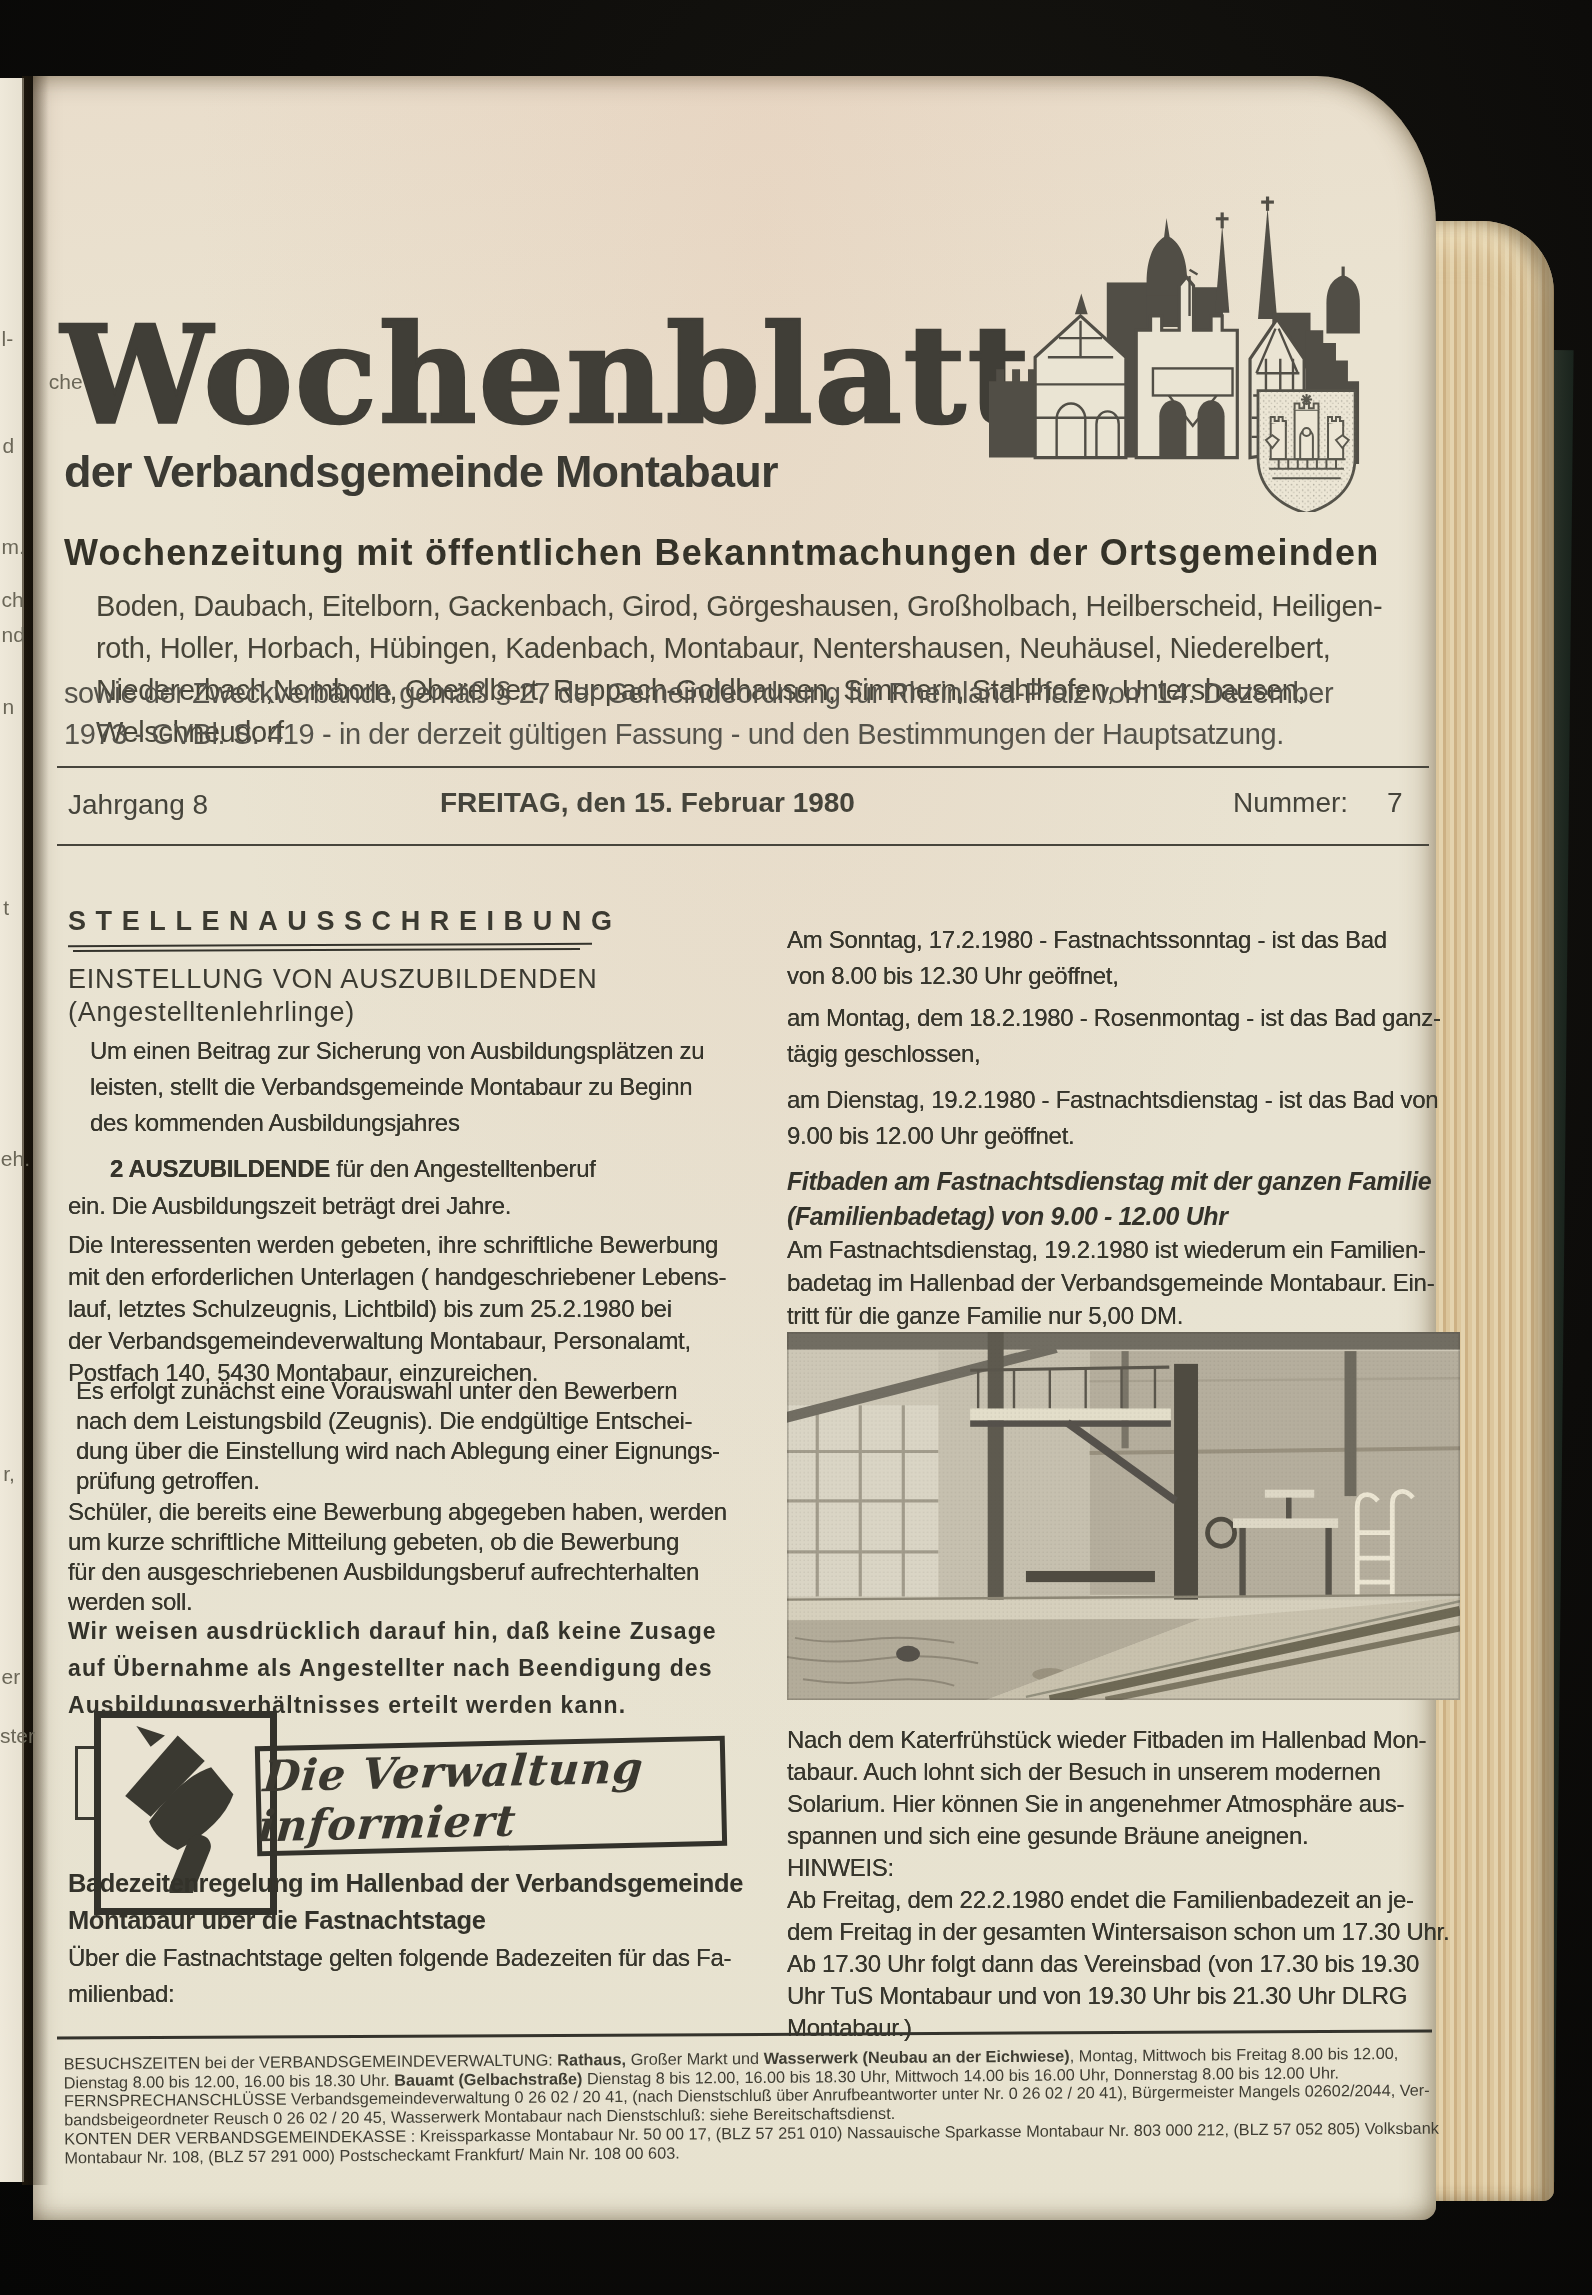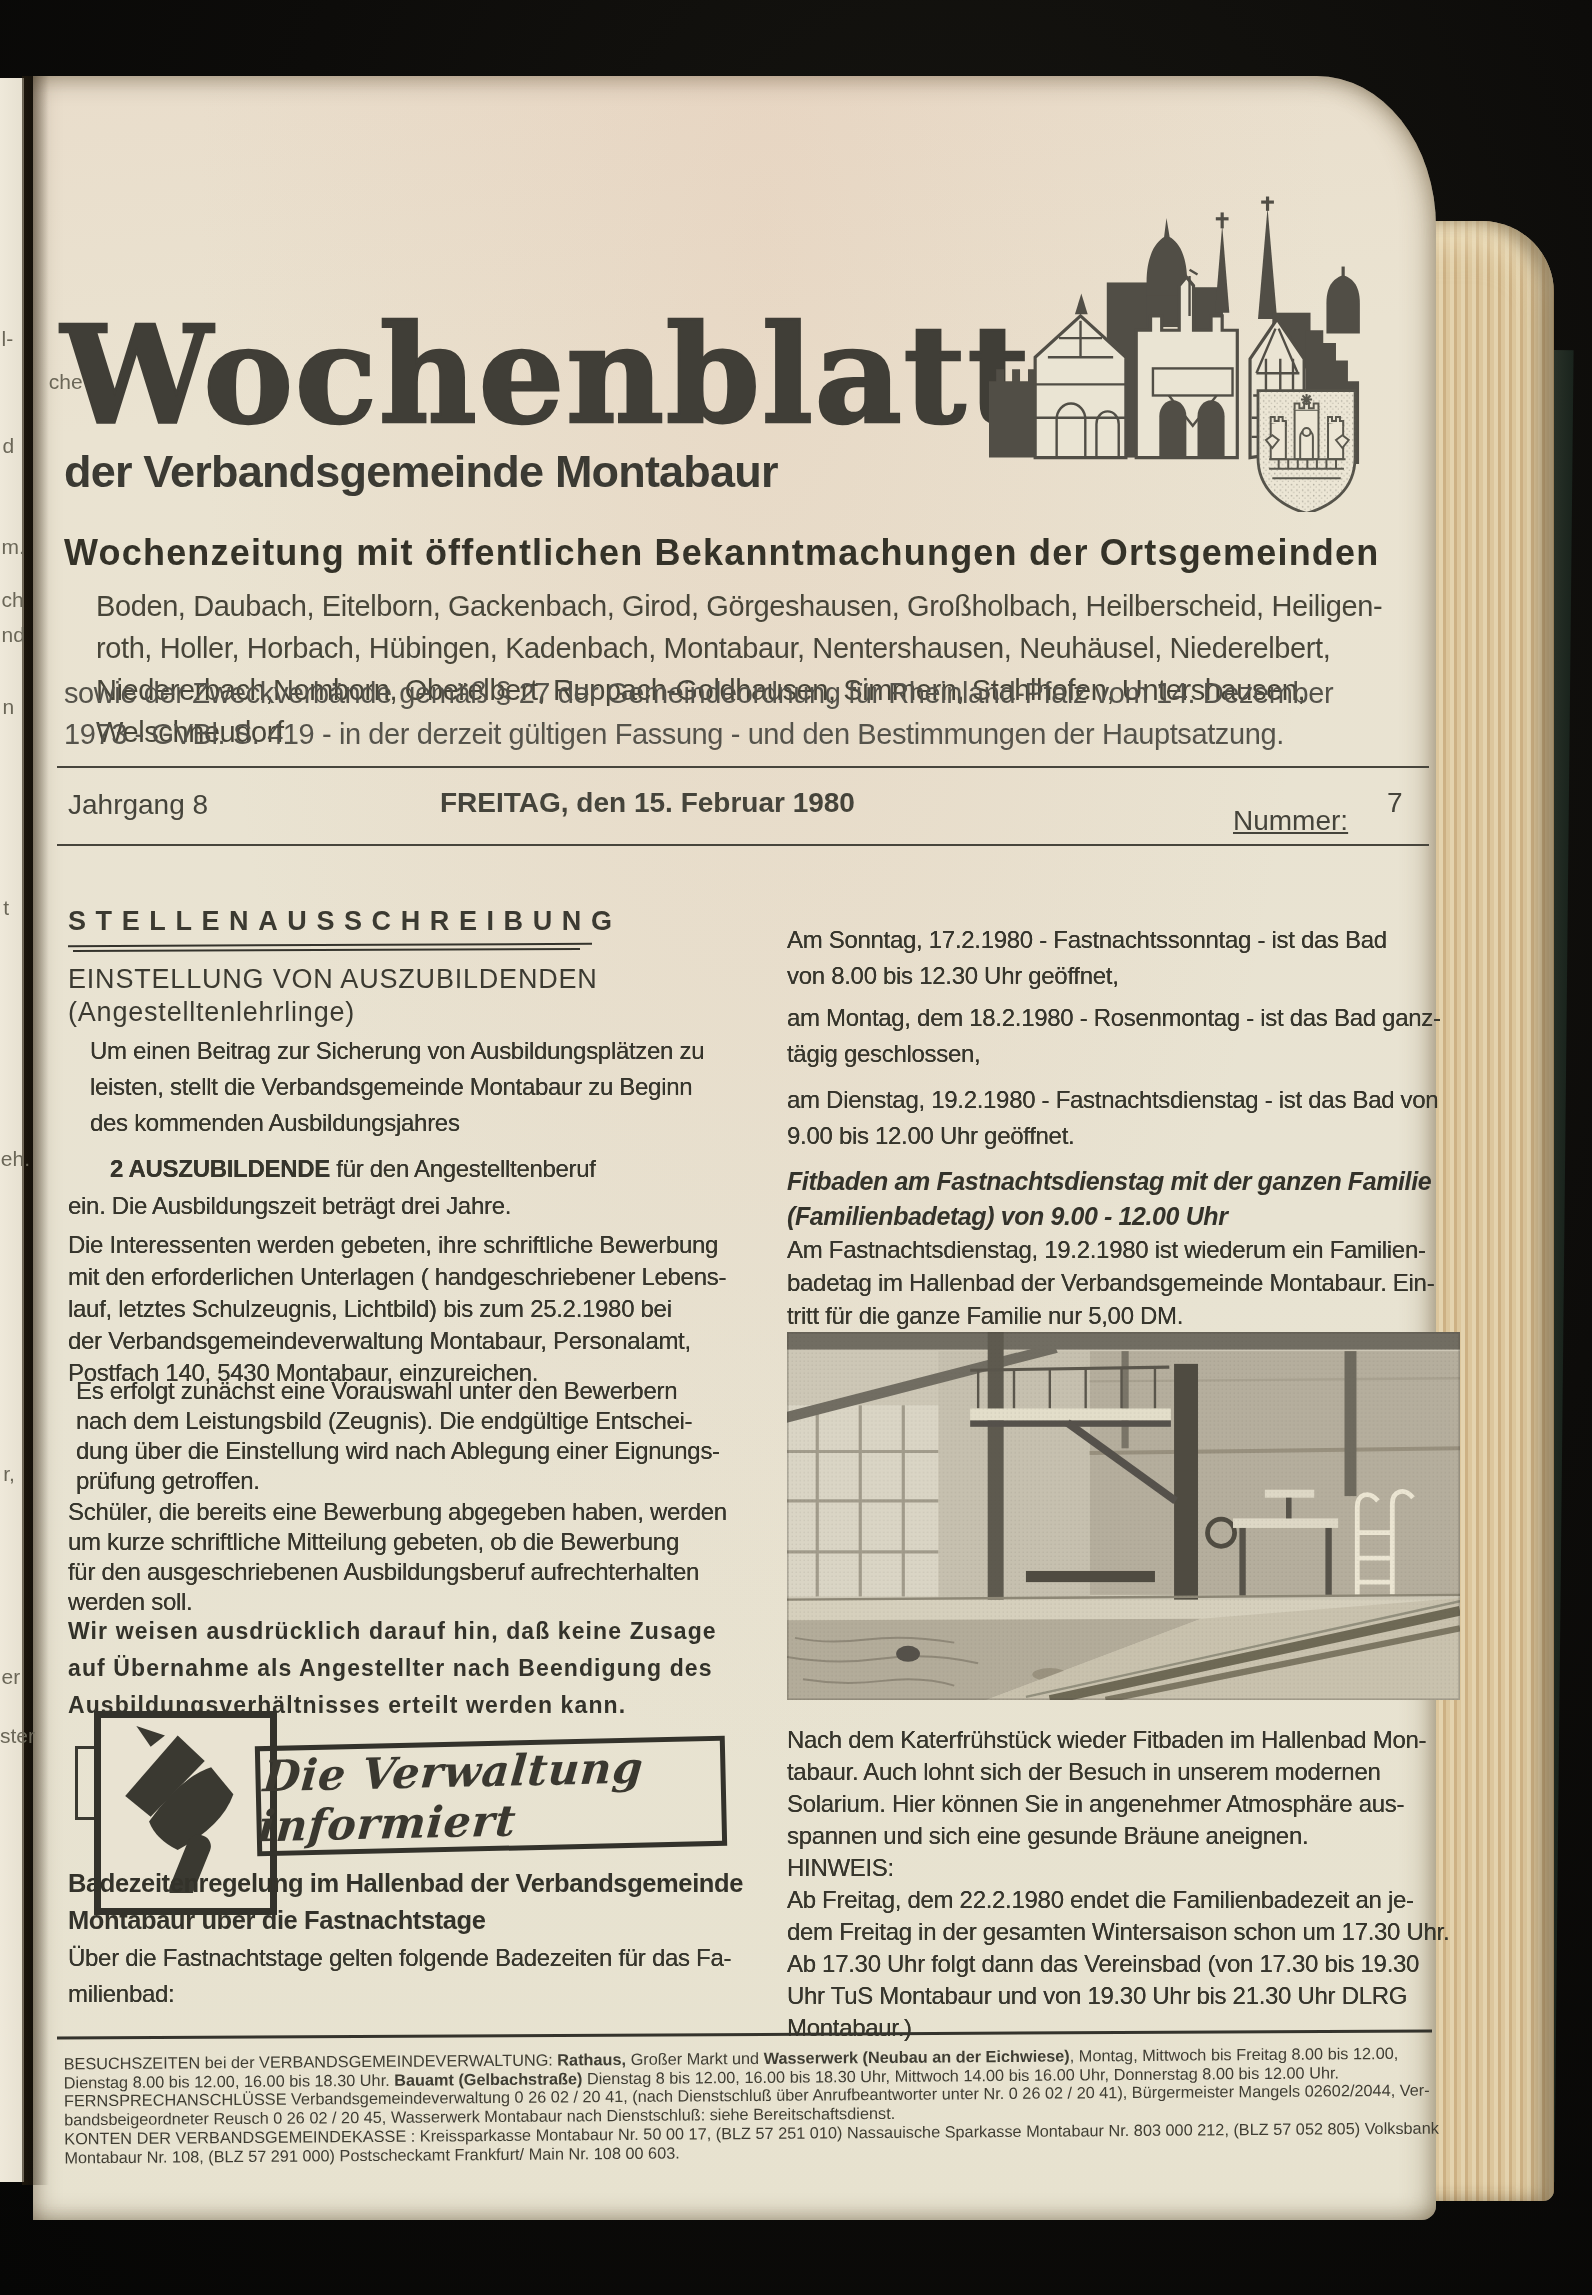--- a/index.html
+++ b/index.html
@@ -139,21 +139,21 @@
     <div class="ln">Welschneudorf</div>
   </div>
   <div class="abs legal" style="left:64px;top:673px;">
     <div class="ln">sowie der Zweckverbände gemäß § 27 der Gemeindeordnung für Rheinland-Pfalz vom 14. Dezember</div>
     <div class="ln">1973 - GVBl. S. 419 - in der derzeit gültigen Fassung - und den Bestimmungen der Hauptsatzung.</div>
   </div>
 
   <div class="abs rule" style="left:57px;top:766px;width:1372px;"></div>
   <div class="abs dateline ln" style="left:68px;top:789px;">Jahrgang 8</div>
   <div class="abs dateline ln" style="left:440px;top:787px;font-weight:700;">FREITAG, den 15. Februar 1980</div>
-  <div class="abs dateline ln" style="left:1233px;top:805px;text-decoration:underline;">Nummer:</div>
+  <div class="abs dateline ln" style="left:1233px;top:787px;">Nummer:</div>
   <div class="abs dateline ln" style="left:1387px;top:787px;">7</div>
   <div class="abs rule" style="left:57px;top:844px;width:1372px;"></div>
 
   <div class="abs kicker ln" style="left:68px;top:906px;">STELLENAUSSCHREIBUNG</div>
   <div class="abs boxline" style="left:68px;top:944px;width:524px;height:2.4px;transform:rotate(-.25deg);"></div>
   <div class="abs boxline" style="left:73px;top:949px;width:507px;height:1.6px;transform:rotate(-.2deg);"></div>
   <div class="abs h1 ln" style="left:68px;top:964px;">EINSTELLUNG VON AUSZUBILDENDEN</div>
   <div class="abs h1 ln" style="left:68px;top:997px;">(Angestelltenlehrlinge)</div>
 
   <div class="abs body lh45" style="left:90px;top:1033px;">

